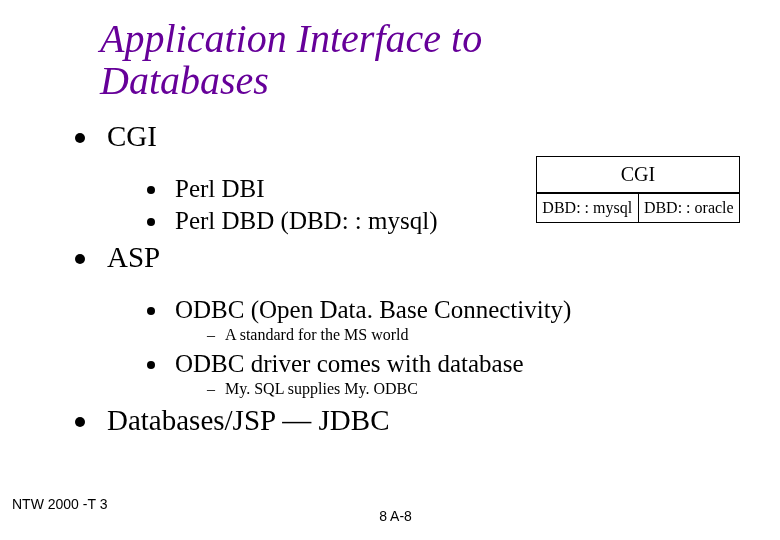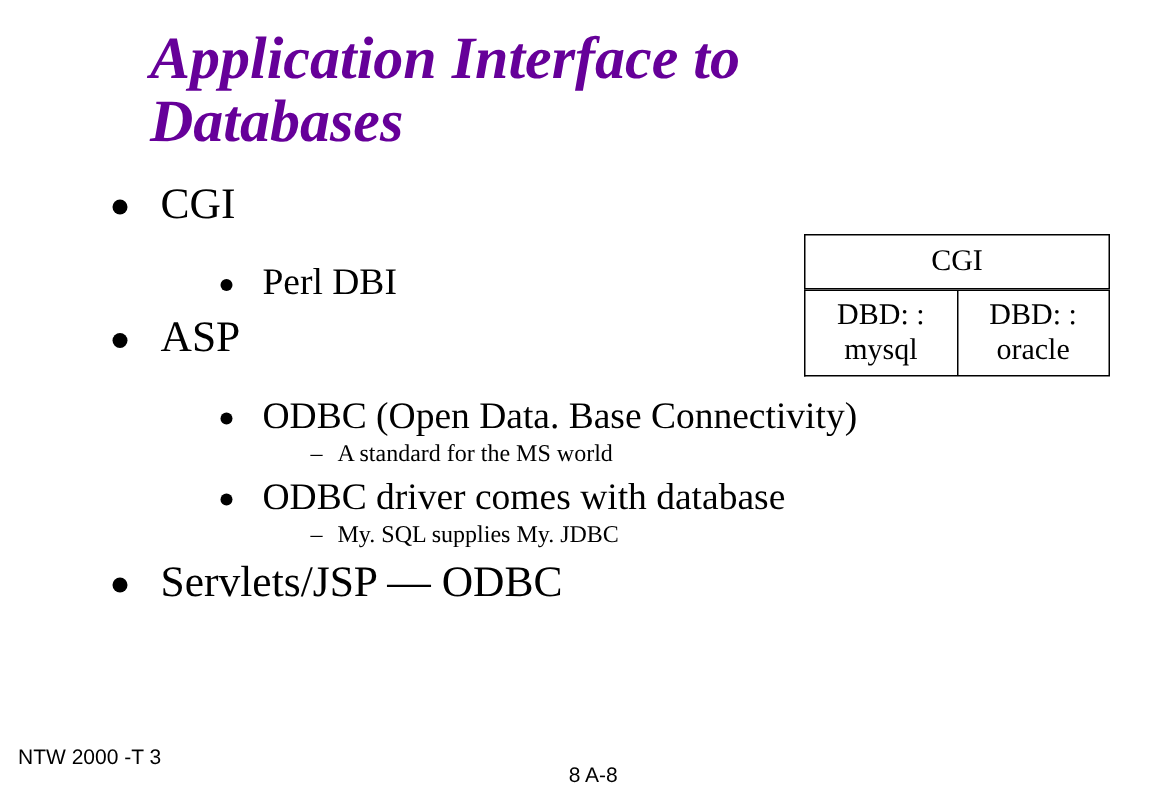--- a/index.html
+++ b/index.html
@@ -13,21 +13,21 @@
     overflow: hidden;
   }
   .slide {
     width: 100%;
     height: 100%;
     padding: 18px 0 0 0;
     position: relative;
   }
   .title {
     font-size: 40px;
-    font-weight: bold;
+    font-weight: normal;
     font-style: italic;
     color: #660099;
     line-height: 1.05;
     margin: 0 0 18px 100px;
     letter-spacing: 0px;
   }
   ul { list-style: none; }
   .lvl1 { margin-left: 75px; }
   .lvl1 > li {
     position: relative;
@@ -77,21 +77,21 @@
     width: 204px;
   }
   .dcell {
     border: 1.5px solid #000;
     text-align: center;
     font-size: 20px;
     padding: 6px 0;
     background: #fff;
   }
   .drow2 { display: flex; }
-  .drow2 .dcell { flex: 1; font-size: 20px; padding: 5px 0; }
+  .drow2 .dcell { flex: 1; font-size: 16px; padding: 5px 0; }
   .drow2 .dcell:first-child { border-right: none; }
   .dcell.mid { border-top: none; border-bottom: none; }
   .footer-left {
     position: absolute;
     left: 12px;
     bottom: 28px;
     font-size: 14px;
     font-family: Arial, sans-serif;
   }
   .footer-center {
@@ -114,45 +114,48 @@
     <span>Databases</span>
   </h1>
 
   <ul class="lvl1">
     <li>
       <span>CGI</span>
       <ul class="lvl2">
         <li>
           <span>Perl DBI</span>
         </li>
+        <li>
+          <span>Perl DBD (DBD: : mysql)</span>
+        </li>
       </ul>
     </li>
     <li>
       <span>ASP</span>
       <ul class="lvl2">
         <li>
           <span>ODBC (Open Data. Base Connectivity)</span>
           <ul class="lvl3">
             <li>
               <span>A standard for the MS world</span>
             </li>
           </ul>
         </li>
         <li>
           <span>ODBC driver comes with database</span>
           <ul class="lvl3">
             <li>
-              <span>My. SQL supplies My. JDBC</span>
+              <span>My. SQL supplies My. ODBC</span>
             </li>
           </ul>
         </li>
       </ul>
     </li>
     <li>
-      <span>Servlets/JSP — ODBC</span>
+      <span>Databases/JSP — JDBC</span>
     </li>
   </ul>
 
   <div class="diagram">
     <div class="dcell">CGI</div>
     <div class="drow2">
       <div class="dcell">DBD: : mysql</div>
       <div class="dcell">DBD: : oracle</div>
     </div>
   </div>

